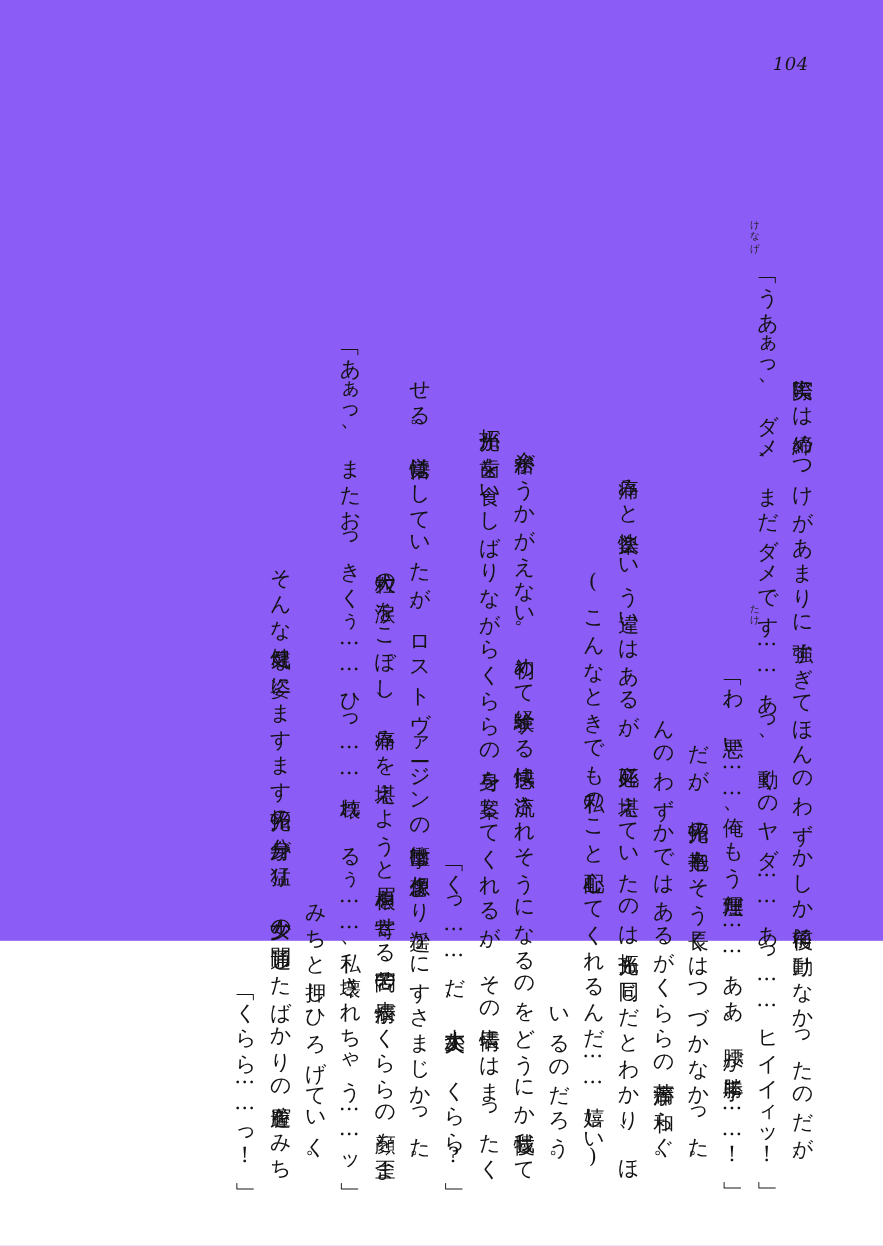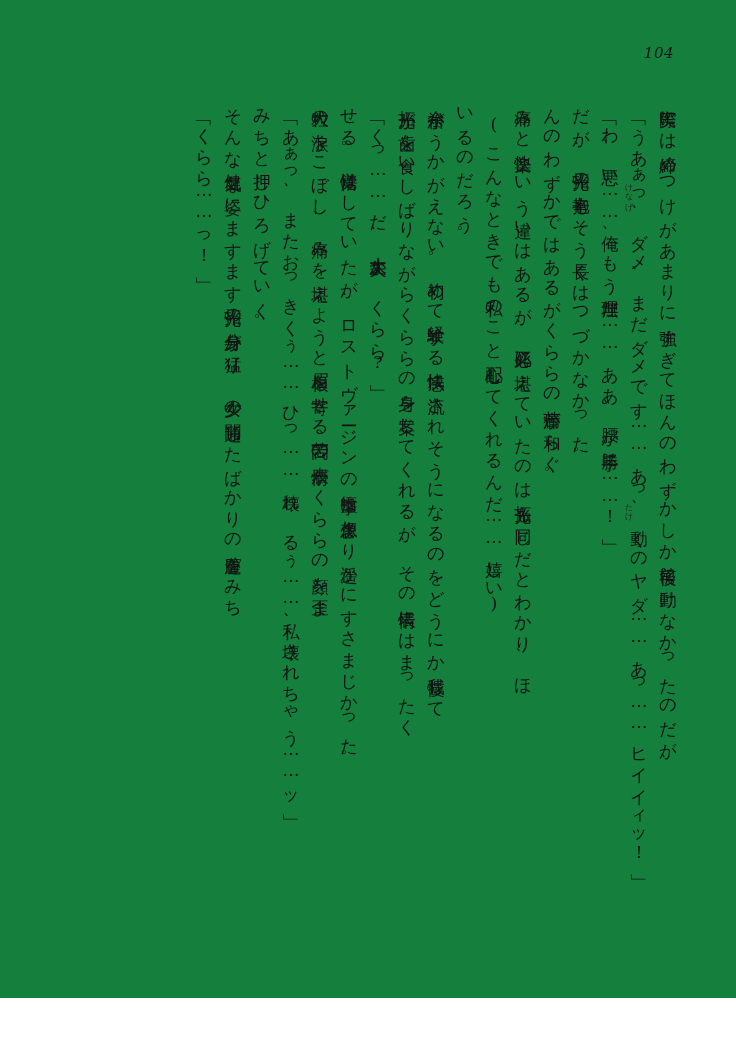--- a/index.html
+++ b/index.html
@@ -11,23 +11,24 @@
     width: 736px;
     height: 1038px;
     overflow: hidden;
     font-family: "DejaVu Serif", "Liberation Serif", serif;
     color: #111111;
   }
 
   .page {
     position: relative;
     width: 736px;
-    height: 998px;
-    background: #15803d;
+    height: 784px;
+    background: #8b5cf6;
     box-sizing: border-box;
+    text-align: right;
   }
 
   
   .page-number {
     position: absolute;
     top: 44px;
     right: 62px;
     font-size: 15px;
     font-style: italic;
     font-family: "DejaVu Serif", "Liberation Serif", serif;

